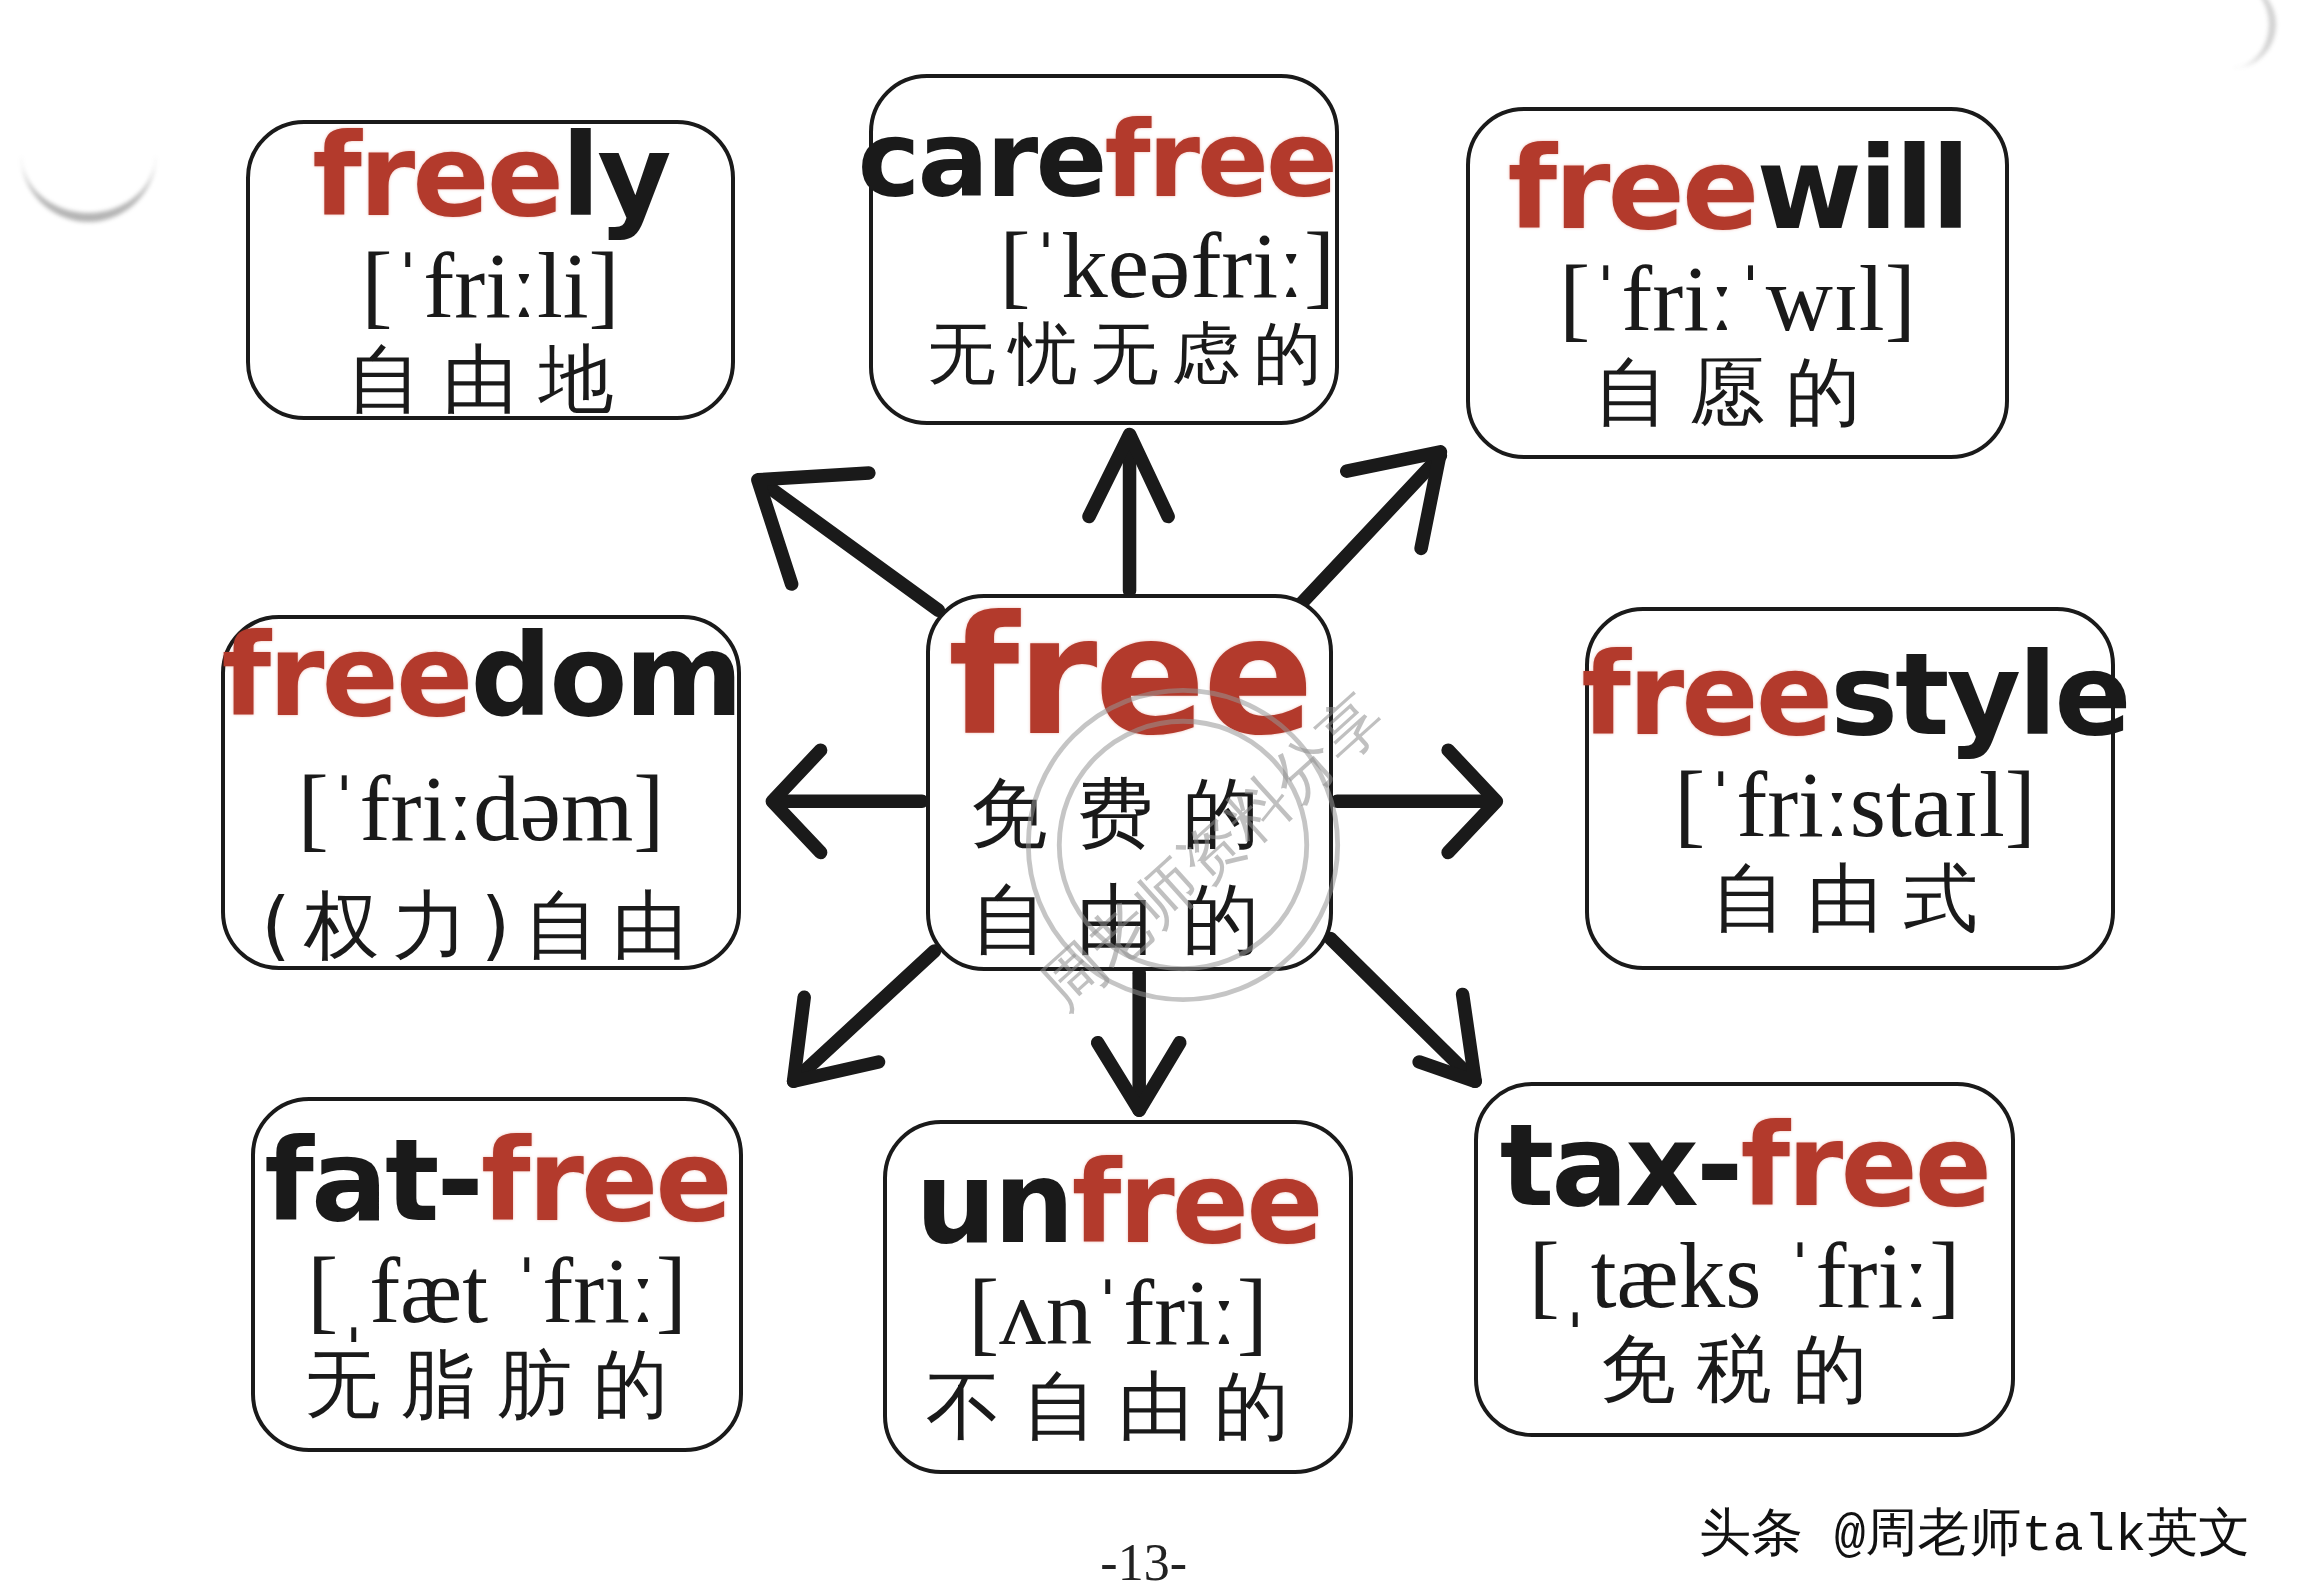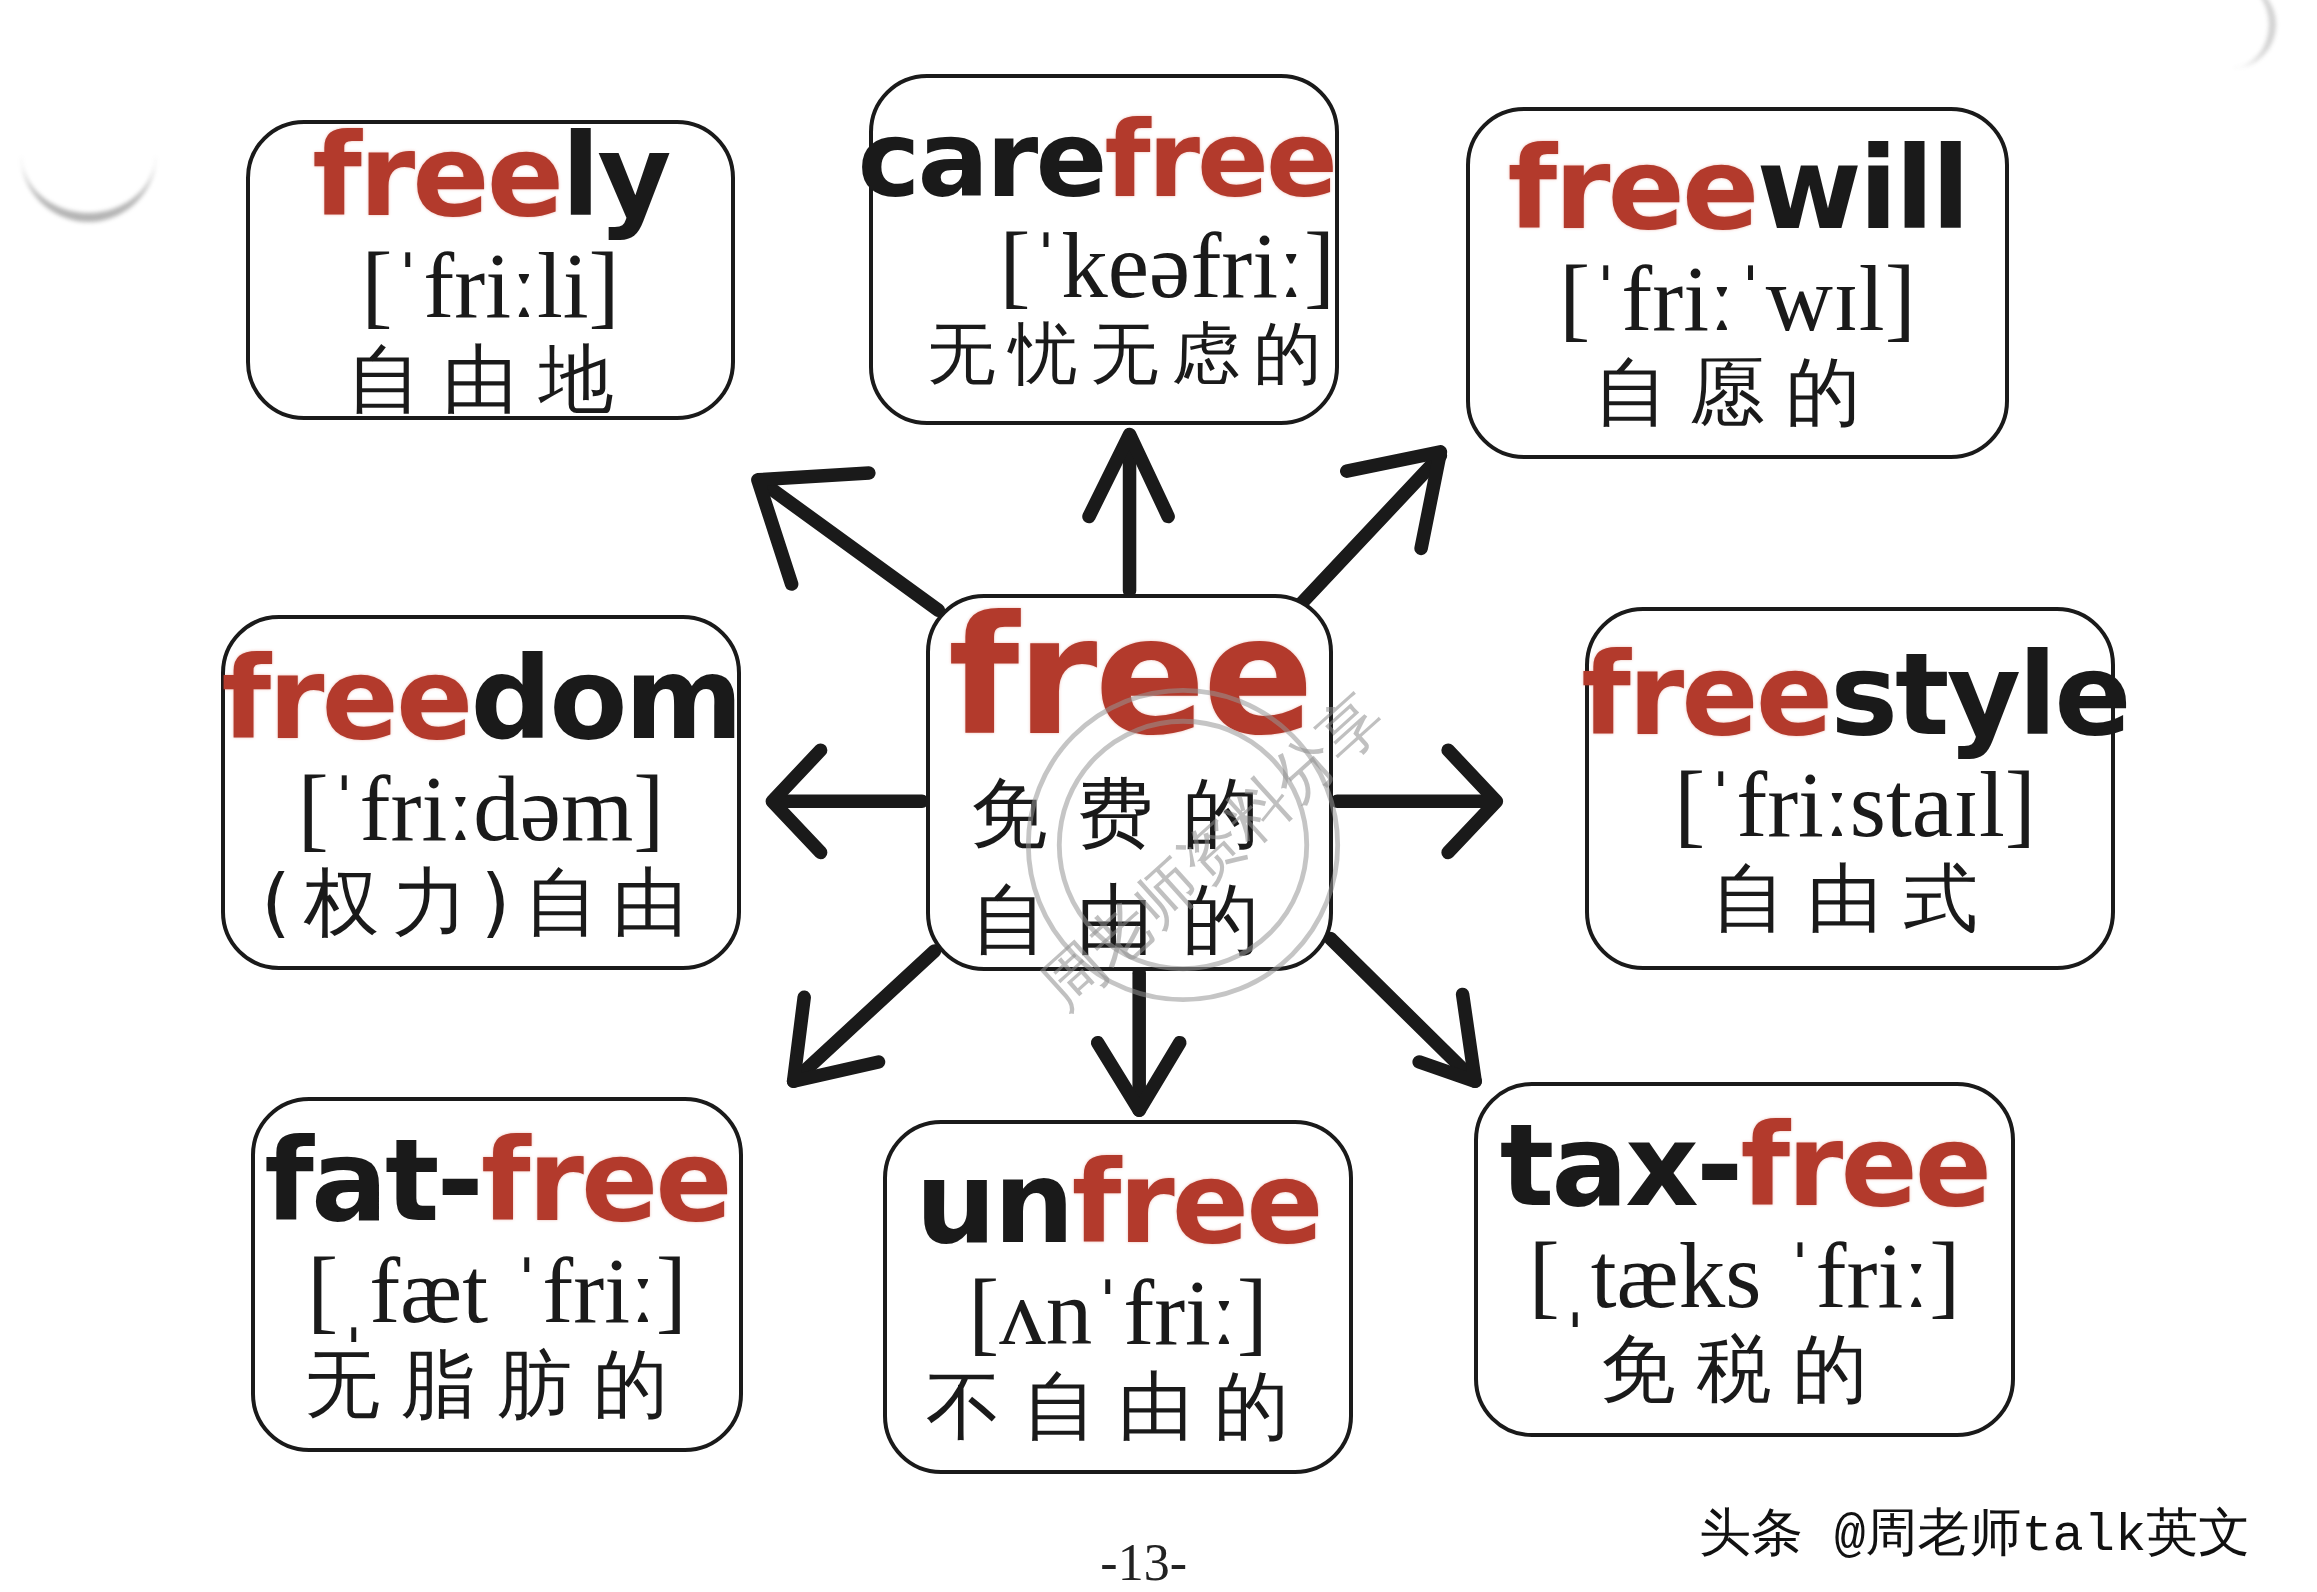--- a/index.html
+++ b/index.html
@@ -111,21 +111,21 @@
   <div class="ipa">[ˈkeəfriː]</div>
   <div class="cn" style="font-size:68px;letter-spacing:13.5px;">无忧无虑的</div>
 </div>
 
 <div class="box" style="left:1466px;top:107px;width:543px;height:352px;">
   <div class="word"><span class="free">free</span><span class="rest">will</span></div>
   <div class="ipa">[ˈfriːˈwɪl]</div>
   <div class="cn">自愿的</div>
 </div>
 
-<div class="box" style="left:221px;top:615px;width:520px;height:355px;">
+<div class="box" style="left:221px;top:615px;width:520px;height:355px;justify-content:space-between;">
   <div class="word"><span class="free">free</span><span class="rest">dom</span></div>
   <div class="ipa">[ˈfriːdəm]</div>
   <div class="cn" style="letter-spacing:13.5px;">(权力)自由</div>
 </div>
 
 <div class="box" style="left:926px;top:594px;width:407px;height:377px;">
   <div class="word center-word"><span class="free">free</span></div>
   <div class="cn center-cn">免费的</div>
   <div class="cn center-cn">自由的</div>
 </div>

